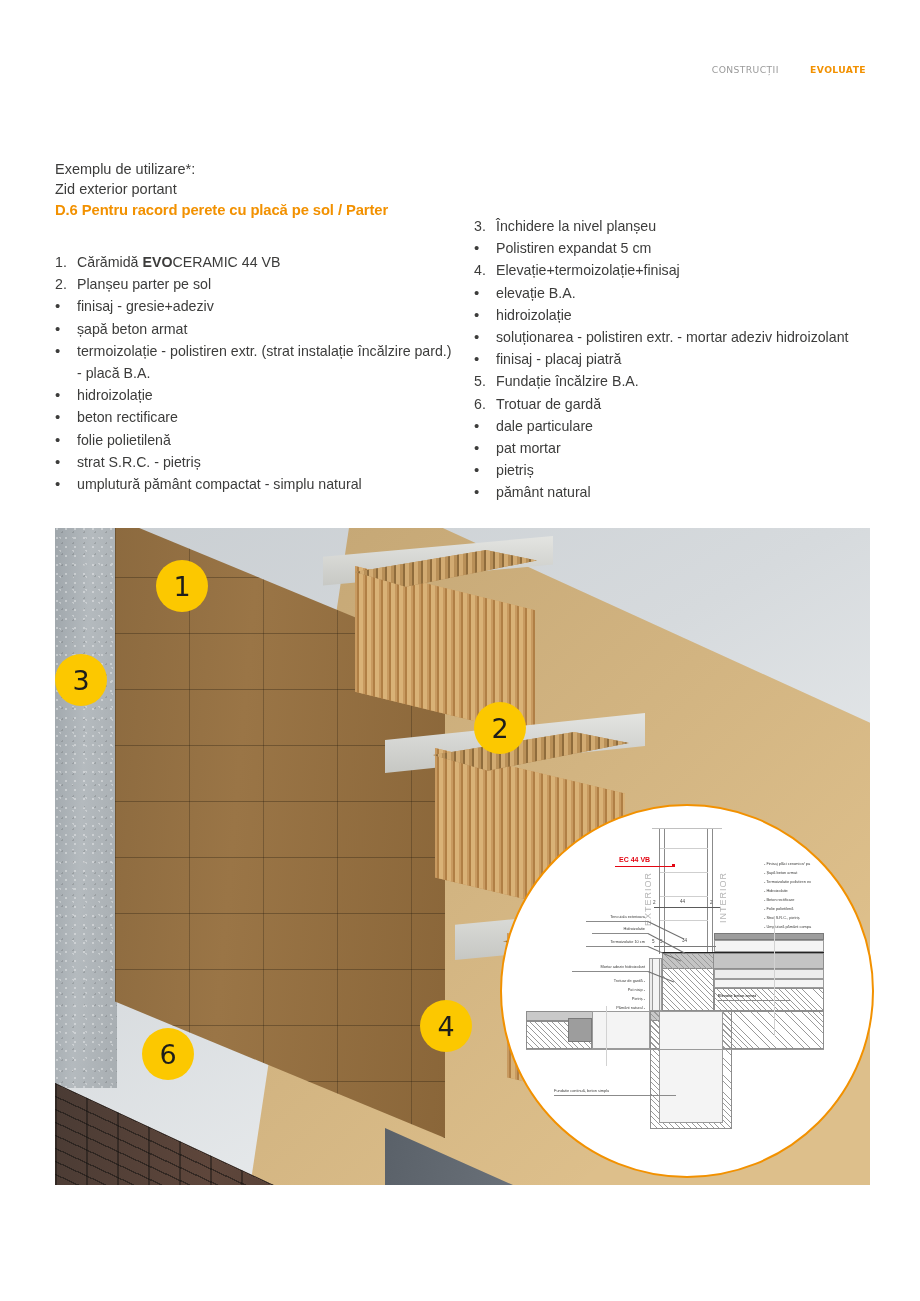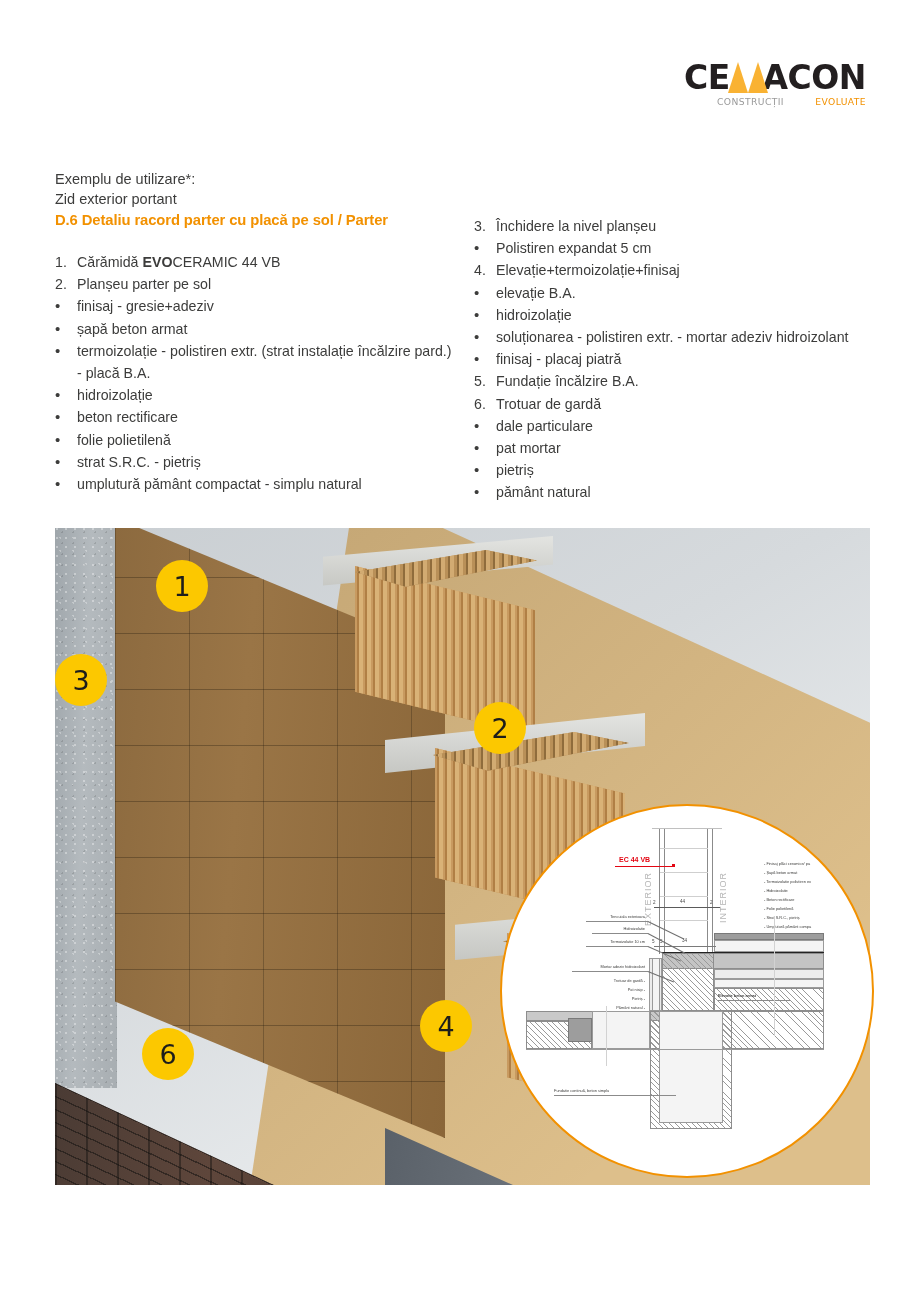--- a/index.html
+++ b/index.html
@@ -23,25 +23,25 @@
   .logo-m .tri { position:absolute; bottom:0; width:0; height:0;
     border-left: 10.5px solid transparent; border-right: 10.5px solid transparent;
     border-bottom: 31px solid #f9b233; }
   .logo-m .tri.a { left: -2px; }
   .logo-m .tri.b { left: 18px; }
   .logo-sub {
     margin-top: 2px; text-align: right;
     font-family: "DejaVu Sans", sans-serif; font-size: 9.2px;
     letter-spacing: 0.4px; color: #f29100; white-space: nowrap;
   }
-  .logo-sub b { color: #f29100; font-weight: 400; padding-left: 28px; }
+  .logo-sub b { color: #f29100; font-weight: 700; padding-left: 28px; }
   .logo-sub span { color: #9a9a9a; font-weight: 500; }
 
   
-  .hdr { position: absolute; left: 55px; top: 170px; width: 520px; }
+  .hdr { position: absolute; left: 55px; top: 160px; width: 520px; }
   .hdr div { font-size: 14.5px; line-height: 19.5px; color: #3c3c3b; }
   .hdr .title { color: #f29100; font-weight: bold; font-size: 14.8px;
                 margin-top: 2px; letter-spacing: -0.1px; }
 
   
   .col { position: absolute; }
   .col.left  { left: 55px;  top: 251px; width: 400px; }
   .col.right { left: 474px; top: 215px; width: 420px; }
   .li { display: flex; font-size: 14.2px; line-height: 22.2px; color: #3c3c3b; }
   .li .mk { width: 22px; flex: 0 0 22px; }
@@ -171,35 +171,27 @@
     line-height: 74px; color: transparent;
     -webkit-text-stroke: 1.6px #fcc800;
   }
 </style>
 </head>
 <body>
 
 <div class="page">
 
   <div class="logo">
-    <div class="logo-word">
-      <span class="logo-txt">CE</span>
-      <span class="logo-m">
-        <i class="tri a"></i>
-          <i class="tri b"></i>
-      </span>
-      <span class="logo-txt">ACON</span>
-    </div>
     <div class="logo-sub"><span>CONSTRUCȚII </span><b>EVOLUATE</b></div>
   </div>
 
   <div class="hdr">
     <div>Exemplu de utilizare*:</div>
     <div>Zid exterior portant</div>
-    <div class="title">D.6 Detaliu racord parter cu placă pe sol / Parter</div>
+    <div class="title">D.6 Pentru racord perete cu placă pe sol / Parter</div>
   </div>
 
   <div class="col left">
       <div class="li">
         <span class="mk">1.</span>
         <span class="tx">Cărămidă <b>EVO</b>CERAMIC 44 VB</span>
       </div>
       <div class="li">
         <span class="mk">2.</span>
         <span class="tx">Planșeu parter pe sol</span>

